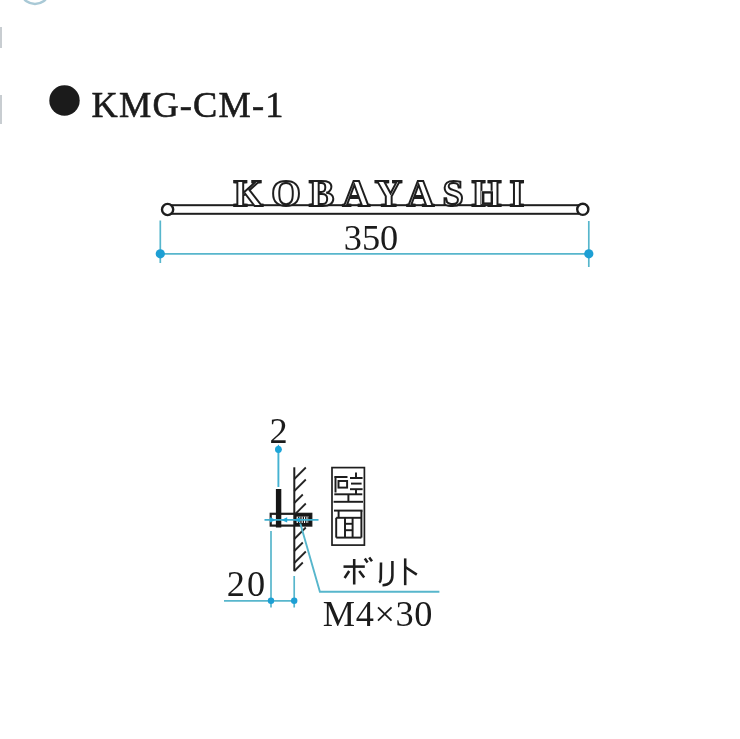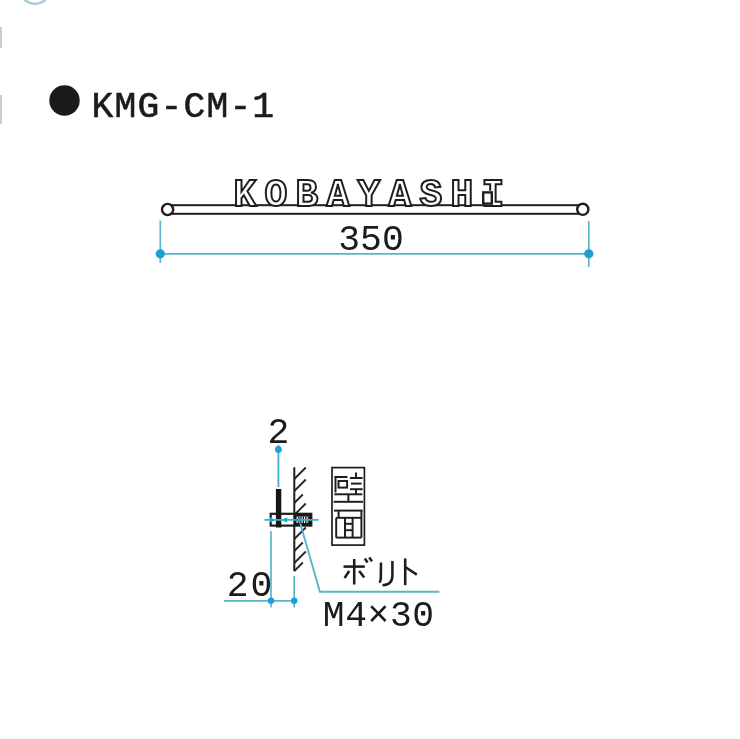--- a/index.html
+++ b/index.html
@@ -1,17 +1,17 @@
 <!DOCTYPE html>
 <html><head>
 <meta charset="utf-8">
 <style>
   html,body{margin:0;padding:0;background:#fff;}
   .page{position:relative;width:716px;height:739px;background:#eab308;overflow:hidden;
-        font-family:Liberation Mono, monospace;}
+        font-family:Liberation Serif, serif;}
   svg{display:block;}
 </style>
 </head>
 <body>
 <div class="page">
 <svg width="740" height="739" viewBox="0 0 740 739">
   <rect x="0" y="0" width="740" height="739" fill="#ffffff"></rect>
 
   <ellipse cx="35" cy="-5" rx="12" ry="9" fill="none" stroke="#a9c9d6" stroke-width="2.5"></ellipse>
   <rect x="0" y="27" width="2" height="21" fill="#c8cdd1"></rect>

